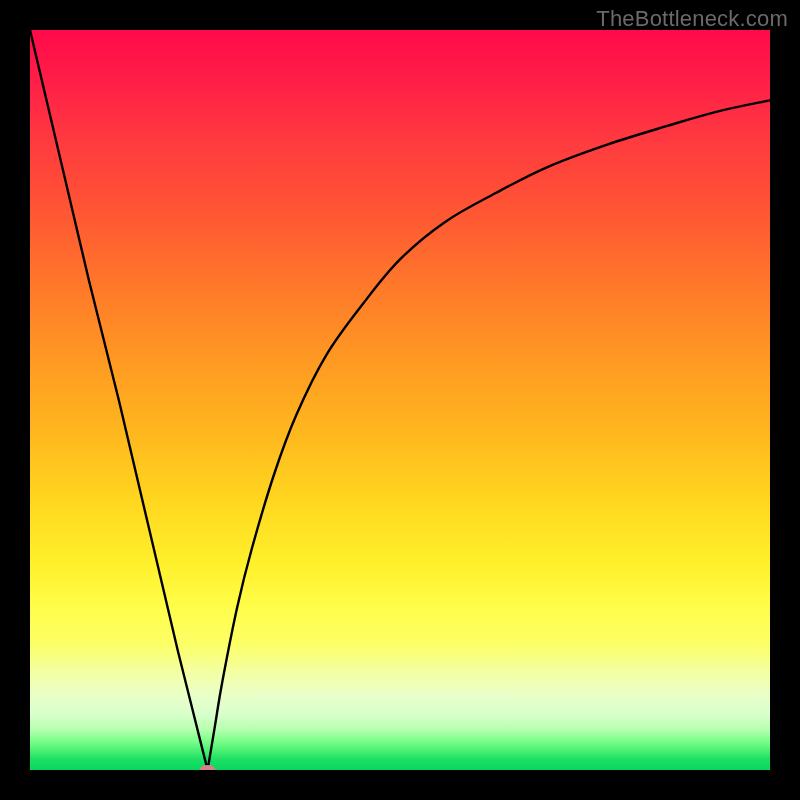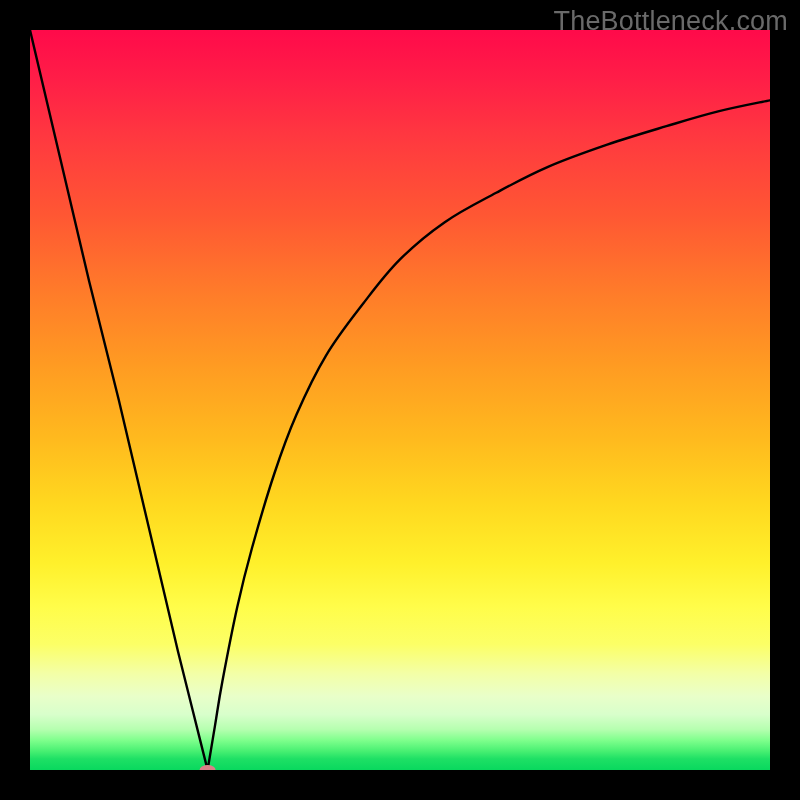--- a/index.html
+++ b/index.html
@@ -50,21 +50,21 @@
     left: 0;
     top: 0;
     width: 740px;
     height: 740px;
   }
   .watermark {
     position: absolute;
     top: 6px;
     right: 12px;
     color: #6a6a6a;
-    font-size: 27px;
+    font-size: 22px;
     font-weight: 500;
     letter-spacing: 0.2px;
     user-select: none;
   }
 </style>
 </head>
 <body>
 
 <div class="frame">
 

